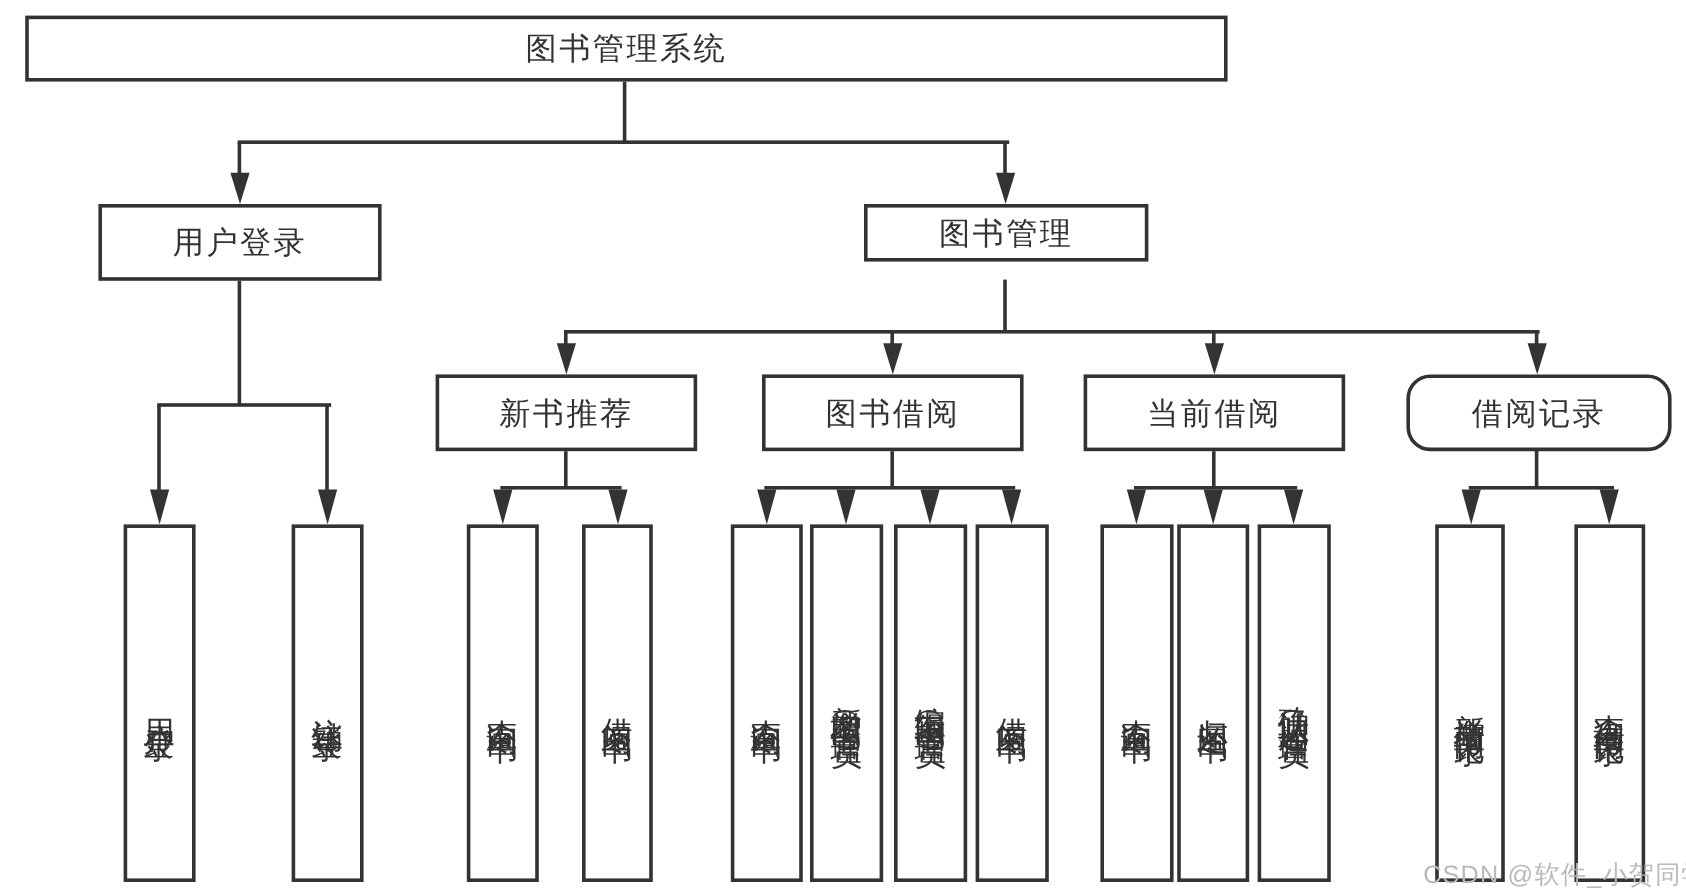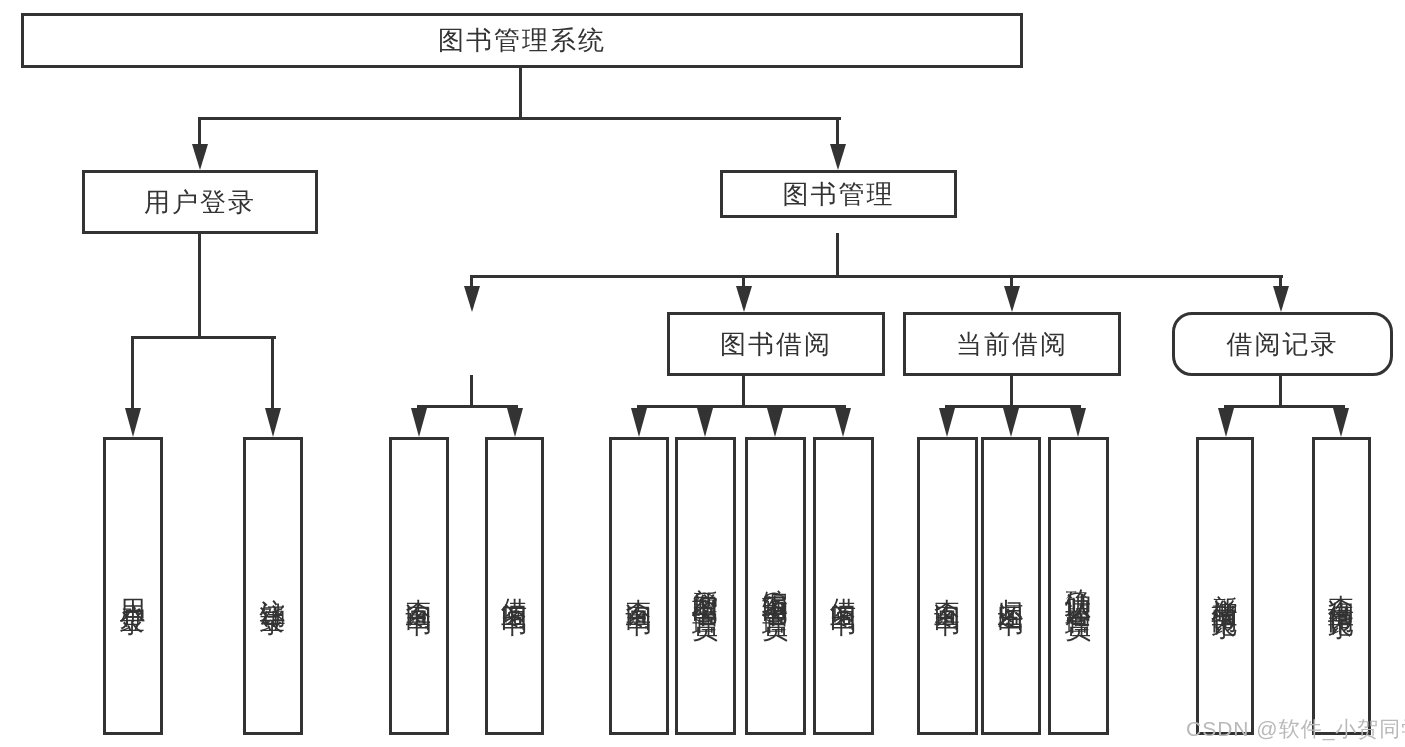--- a/index.html
+++ b/index.html
@@ -97,21 +97,22 @@
   <div class="vl" style="left:1279px;top:375px;height:32px;"></div>
   <div class="hl" style="left:1224px;top:405px;width:121px;"></div>
   <div class="arr arr29" style="left:1218px;top:408px;"></div>
   <div class="arr arr29" style="left:1333px;top:408px;"></div>
 
   <div class="box" style="left:21px;top:13px;width:1002px;height:55px;text-align:center;">图书管理系统</div>
 
   <div class="box" style="left:82px;top:170px;width:236px;height:64px;">用户登录</div>
   <div class="box" style="left:720px;top:170px;width:237px;height:48px;">图书管理</div>
 
-  <div class="box" style="left:635px;top:312px;width:218px;height:64px;margin-left:32px;">图书借阅</div>
+  <div class="box" style="left:363px;top:312px;width:218px;height:64px;">新书推荐</div>
+  <div class="box" style="left:635px;top:312px;width:218px;height:64px;">图书借阅</div>
   <div class="box" style="left:903px;top:312px;width:218px;height:64px;">当前借阅</div>
   <div class="box" style="left:1172px;top:312px;width:221px;height:64px;border-radius:20px;">借阅记录</div>
 
   <div class="box leaf" style="left:103px;width:60px;">
     <span class="vtext">用户登录</span>
   </div>
   <div class="box leaf" style="left:243px;width:60px;">
     <span class="vtext">注销登录</span>
   </div>
   <div class="box leaf" style="left:389px;width:60px;">

